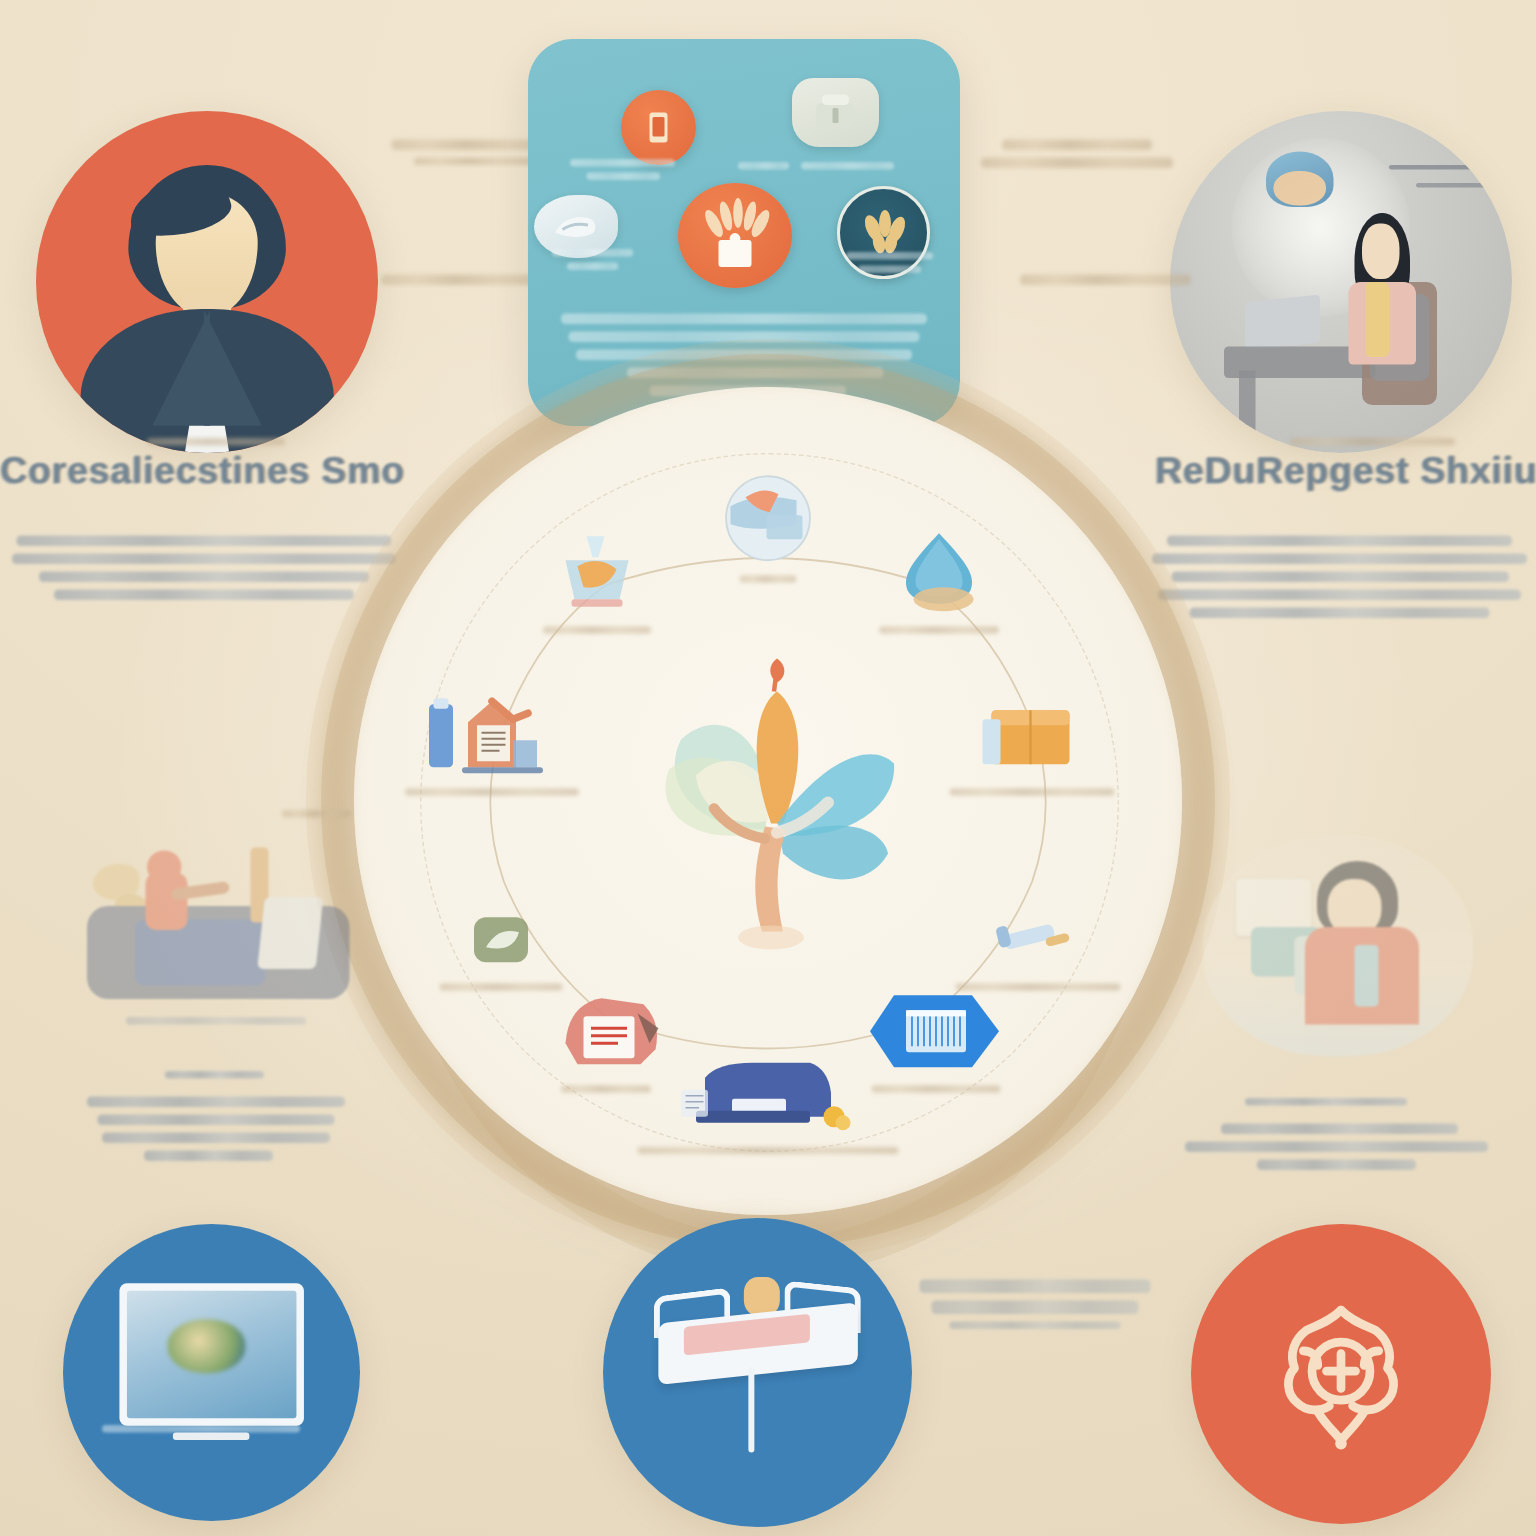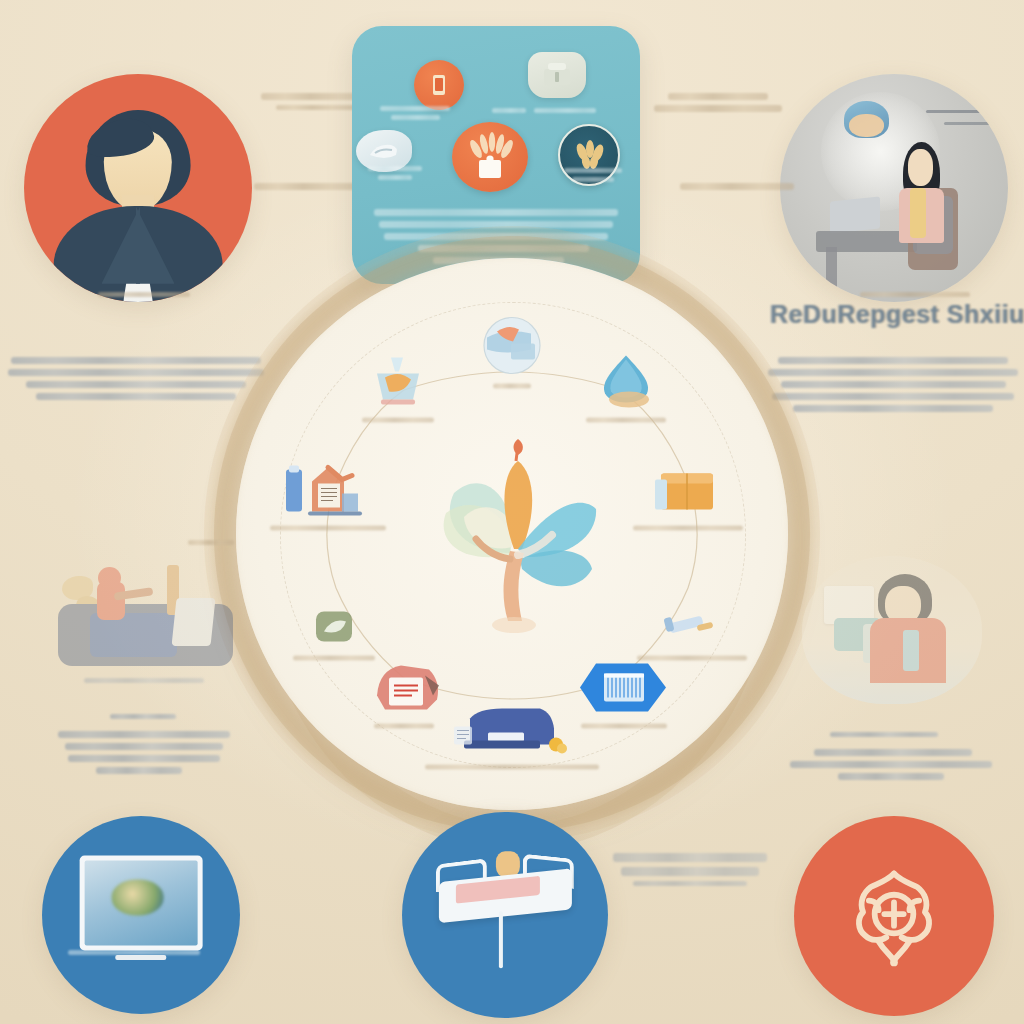--- a/index.html
+++ b/index.html
@@ -195,20 +195,21 @@
     <div class="neck"></div>
     <div class="body"></div>
     <div class="shirt"></div>
     <div class="lapelL"></div>
     <div class="lapelR"></div>
   </div>
 
   <div class="ptext warm tiny" style="left:98px;top:288px;width:92px;">
     <div class="ln" style="width:100%"></div>
   </div>
+  <div class="heading" style="left:0px;top:300px;width:270px;">Coresaliecstines Smo</div>
   <div class="ptext" style="left:8px;top:352px;width:256px;">
     <div class="ln" style="width:98%"></div>
     <div class="ln" style="width:100%"></div>
     <div class="ln" style="width:86%"></div>
     <div class="ln" style="width:78%"></div>
   </div>
 
   <div class="circ soft" id="photo-tr">
     <div class="glow"></div>
     <div class="helmet"></div>

